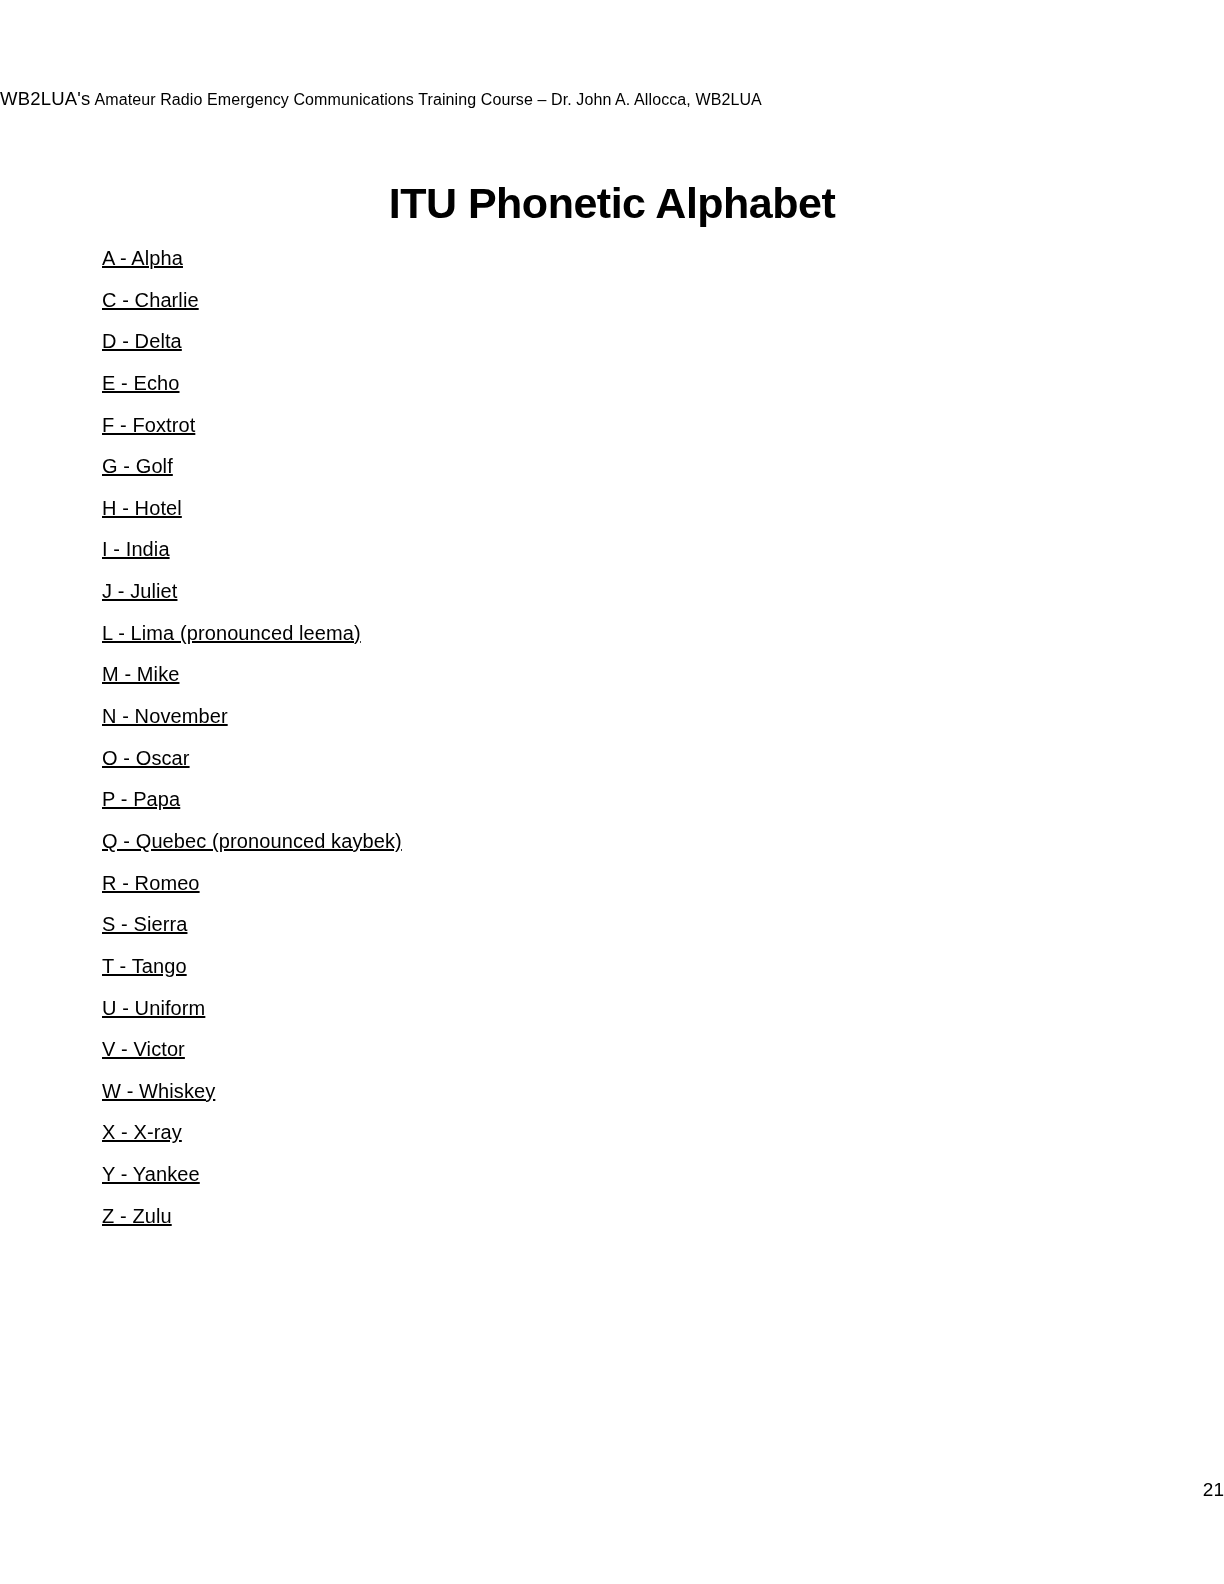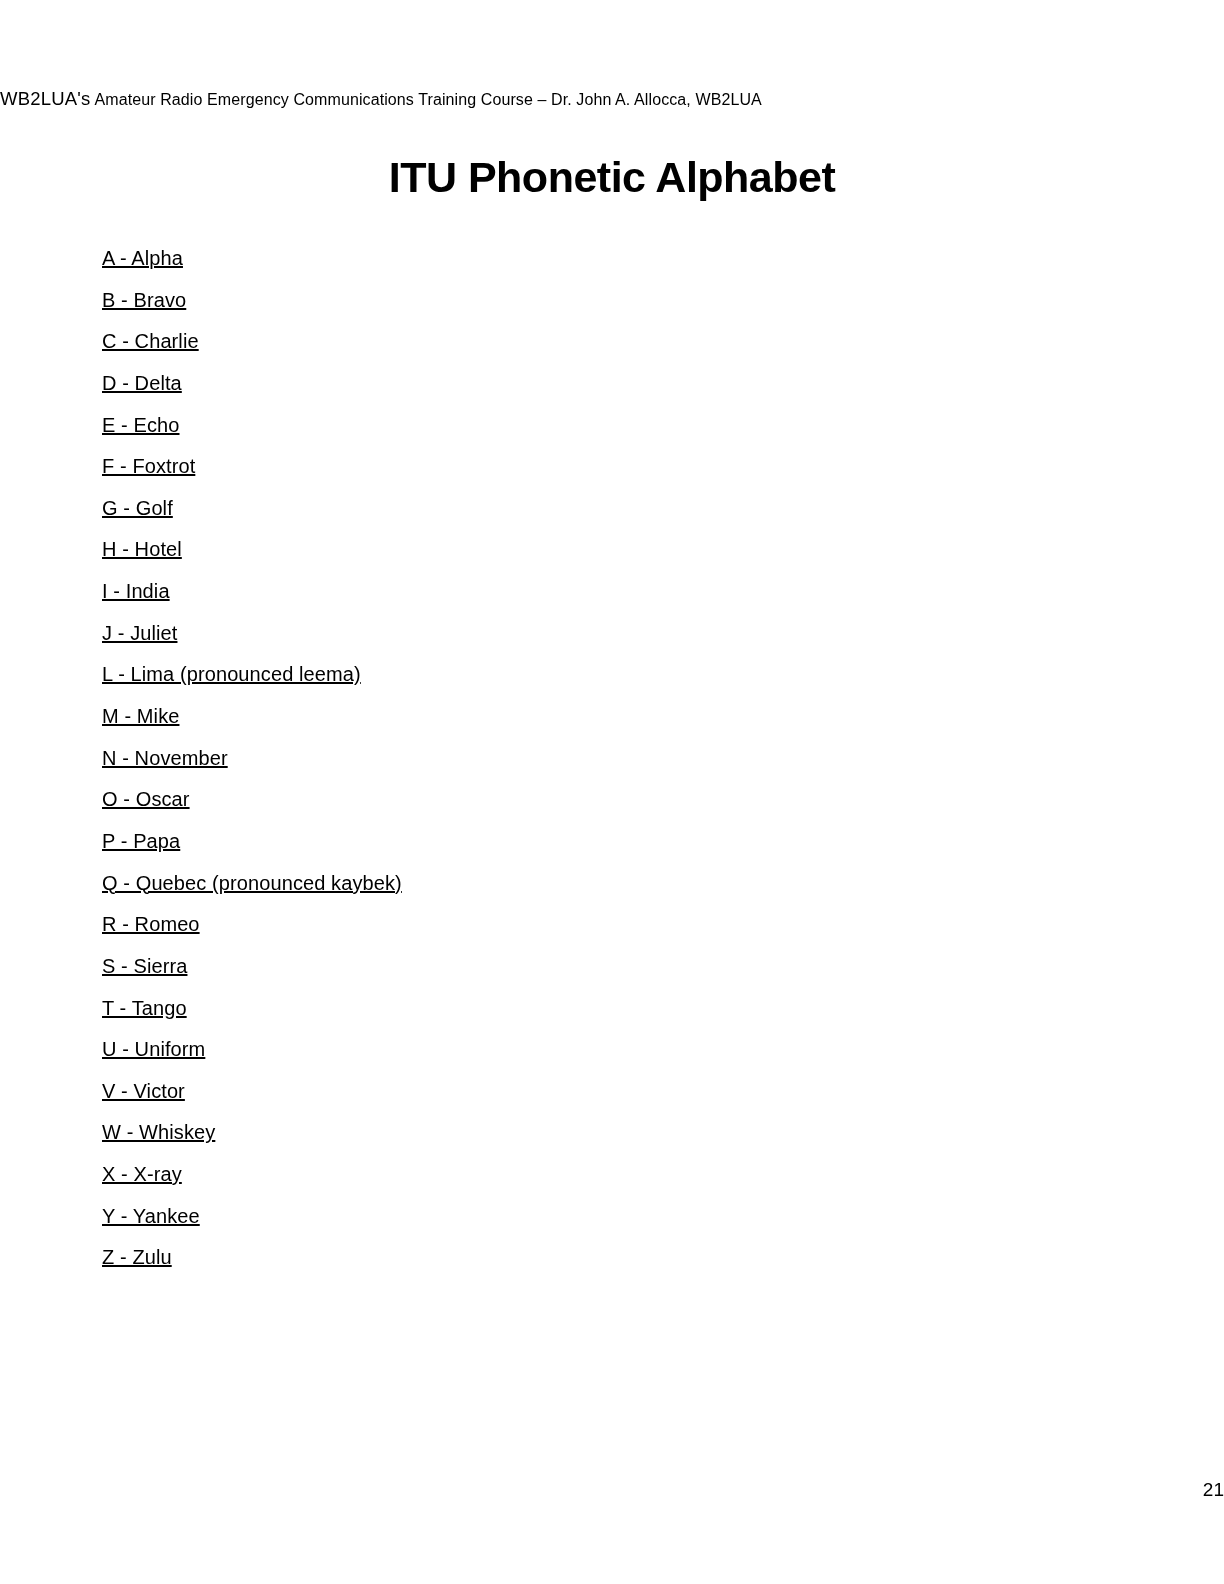--- a/index.html
+++ b/index.html
@@ -29,21 +29,21 @@
     font-size: 18.5px;
     letter-spacing: 0.2px;
   }
   .header-rest {
     font-size: 16px;
     margin-left: 4px;
     letter-spacing: 0.1px;
   }
   .title {
     position: absolute;
-    top: 153px;
+    top: 179px;
     left: 0;
     width: 100%;
     text-align: center;
     font-size: 43px;
     font-weight: bold;
     letter-spacing: -0.5px;
   }
   .alphabet-list {
     position: absolute;
     top: 238px;
@@ -72,21 +72,20 @@
 <div class="page">
 
   <div class="header">
     <span class="header-callsign">WB2LUA's</span><span class="header-rest">Amateur Radio Emergency Communications Training Course – Dr. John A. Allocca, WB2LUA</span>
   </div>
 
   <h1 class="title">ITU Phonetic Alphabet</h1>
 
   <ul class="alphabet-list">
       <li>A - Alpha</li>
-      <li>B - Bravo</li>
       <li>C - Charlie</li>
       <li>D - Delta</li>
       <li>E - Echo</li>
       <li>F - Foxtrot</li>
       <li>G - Golf</li>
       <li>H - Hotel</li>
       <li>I - India</li>
       <li>J - Juliet</li>
       <li>L - Lima (pronounced leema)</li>
       <li>M - Mike</li>

